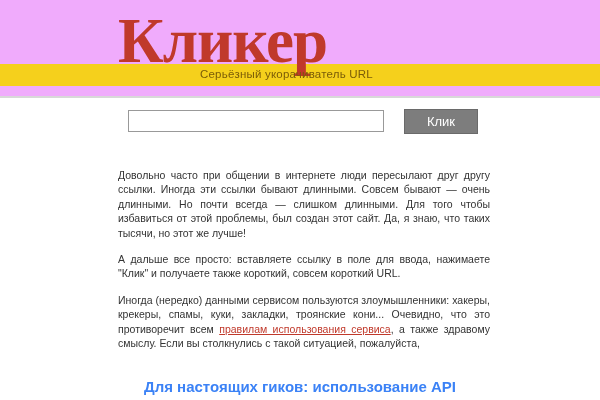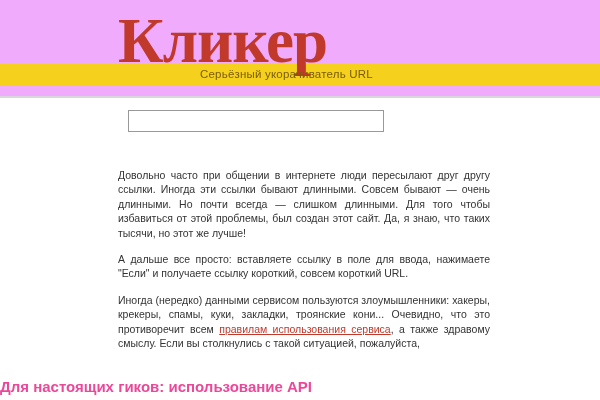--- a/index.html
+++ b/index.html
@@ -123,43 +123,45 @@
   .bookmarklet {
     color: #1f6fb5;
     text-decoration: underline;
     font-weight: normal;
   }
   .footer-heading {
     position: absolute;
     left: 0;
     right: 0;
     top: 378px;
+    text-align: center;
     font-size: 15px;
     font-weight: bold;
-    color: #ec4899;
+    color: #3b82f6;
     font-family: "Liberation Sans", sans-serif;
   }
 </style>
 </head>
 <body>
 
 <div class="page">
 
   <div class="header">
     <div class="yellow-band"></div>
     <div class="logo">Кликер</div>
     <div class="tagline">Серьёзный укорачиватель URL</div>
     <div class="header-rule"></div>
   </div>
 
   <div class="form-area">
     <input class="url-input" type="text" value="" placeholder="" style="">
+    <div class="submit-btn">Клик</div>
   </div>
 
   <div class="content">
     <p>Довольно часто при общении в интернете люди пересылают друг другу ссылки. Иногда эти ссылки бывают длинными. Совсем бывают — очень длинными. Но почти всегда — слишком длинными. Для того чтобы избавиться от этой проблемы, был создан этот сайт. Да, я знаю, что таких тысячи, но этот же лучше!</p>
-    <p>А дальше все просто: вставляете ссылку в поле для ввода, нажимаете "Если" и получаете ссылку короткий, совсем короткий URL.</p>
+    <p>А дальше все просто: вставляете ссылку в поле для ввода, нажимаете "Клик" и получаете также короткий, совсем короткий URL.</p>
     <p><span>Иногда (нередко) данными сервисом пользуются злоумышленники: хакеры, крекеры, спамы, куки, закладки, троянские кони... Очевидно, что это противоречит всем </span><a href="#">правилам использования сервиса</a><span>, а также здравому смыслу. Если вы столкнулись с такой ситуацией, пожалуйста, </span></p>
   </div>
 
   <div class="footer-heading">Для настоящих гиков: использование API</div>
 
 </div>
 
 </body></html>

